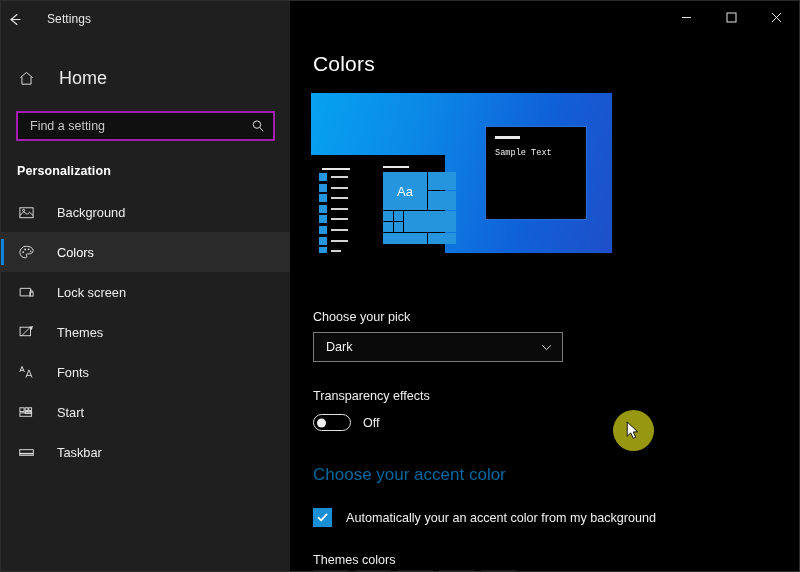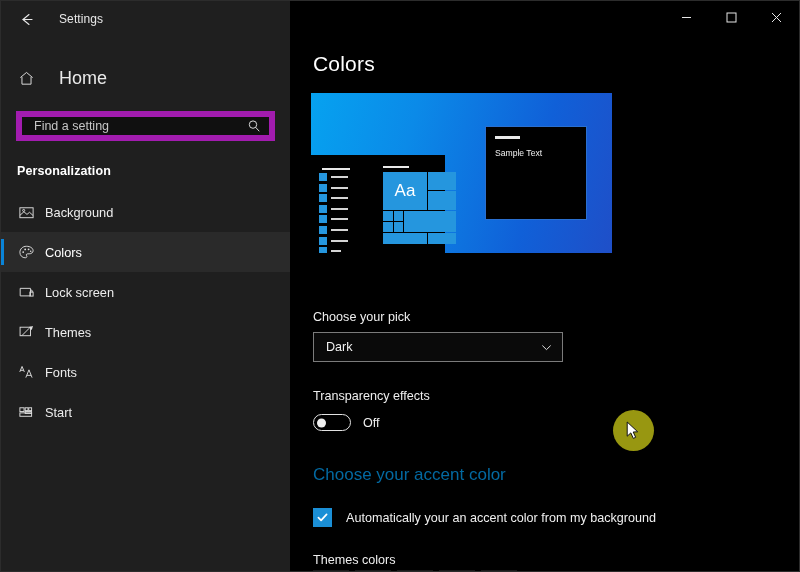--- a/index.html
+++ b/index.html
@@ -29,21 +29,21 @@
     height: 100%;
     background: #1f1f1f;
     flex: 0 0 289px;
     position: relative;
   }
 
   .titlebar-left {
     height: 36px;
     display: flex;
     align-items: center;
-    padding-left: 12px;
+    padding-left: 0;
     gap: 20px;
   }
 
   .back-btn {
     width: 26px;
     height: 26px;
     display: flex;
     align-items: center;
     justify-content: center;
     color: #e8e8e8;
@@ -64,21 +64,21 @@
     height: 40px;
     margin-top: 21px;
   }
   .home-icon { width: 18px; height: 18px; color: #e3e3e3; display:flex; align-items:center; justify-content:center; }
   .home-label { font-size: 18px; color: #eaeaea; }
 
   .search-wrap {
     margin: 13px 15px 0 15px;
     height: 30px;
     background: #101010;
-    border: 6px solid #a21caf;
+    border: 2px solid #a21caf;
     display: flex;
     align-items: center;
     padding: 0 8px 0 12px;
   }
   .search-input {
     flex: 1;
     background: transparent;
     border: none;
     outline: none;
     color: #d0d0d0;
@@ -96,21 +96,21 @@
     letter-spacing: .1px;
   }
 
   .nav { margin-top: 14px; }
 
   .nav-item {
     position: relative;
     height: 40px;
     display: flex;
     align-items: center;
-    gap: 10px;
+    gap: 22px;
     padding-left: 16px;
   }
   .nav-item.selected { background: #2a2a2a; }
   .nav-item.selected::before {
     content: "";
     position: absolute;
     left: 0; top: 7px;
     width: 3px; height: 26px;
     background: #0a84d8;
   }
@@ -191,41 +191,42 @@
   .rail-bar.short { width: 10px; }
 
   
   .tiles { position: absolute; left: 72px; top: 73px; width: 73px; }
   .tiles-tick { width: 26px; height: 2px; background: #e9e9e9; margin-bottom: 4px; }
   .tile { background: #2596de; position: absolute; }
   .tiles-area { position: relative; width: 73px; height: 80px; }
   .tile-aa {
     left: 0; top: 0; width: 44px; height: 38px;
     display: flex; align-items: center; justify-content: center;
-    color: #ffffff; font-size: 17px;
+    color: #ffffff; font-size: 13px;
   }
   .tile-r1 { left: 45px; top: 0; width: 28px; height: 18px; }
   .tile-r2 { left: 45px; top: 19px; width: 28px; height: 19px; }
   .tile-s1 { left: 0;  top: 39px; width: 10px; height: 10px; }
   .tile-s2 { left: 11px; top: 39px; width: 9px; height: 10px; }
   .tile-s3 { left: 0;  top: 50px; width: 10px; height: 10px; }
   .tile-s4 { left: 11px; top: 50px; width: 9px; height: 10px; }
   .tile-w1 { left: 21px; top: 39px; width: 52px; height: 21px; }
   .tile-b1 { left: 0;  top: 61px; width: 44px; height: 11px; }
   .tile-b2 { left: 45px; top: 61px; width: 28px; height: 11px; }
 
   
   .sample-win {
     position: absolute;
     left: 174px;
     top: 33px;
     width: 102px;
     height: 94px;
     background: #000000;
     border: 1px solid #2a6fd0;
+    font-family: Liberation Mono, monospace;
   }
   .sample-tick { width: 25px; height: 2.5px; background: #e9e9e9; margin: 9px 0 0 9px; }
   .sample-text { margin: 9px 0 0 9px; font-size: 8.6px; color: #f2f2f2; }
 
   
   .label-choose-color {
     position: absolute; left: 23px; top: 309px;
     font-size: 12.6px; color: #eeeeee;
   }
 
@@ -413,20 +414,29 @@
             <rect x="2" y="4" width="4.4" height="4"></rect>
             <rect x="7.6" y="4" width="3" height="3"></rect>
             <rect x="11.4" y="4" width="3" height="3"></rect>
             <rect x="7.6" y="8" width="6.8" height="2"></rect>
             <rect x="2" y="9.4" width="12.4" height="3.6"></rect>
           </svg>
         </span>
         <span class="nav-label">Start</span>
       </div>
 
+      <div class="nav-item">
+        <span class="nav-icon">
+          <svg width="17" height="17" viewBox="0 0 18 18" fill="none" stroke="currentColor" stroke-width="1">
+            <rect x="1.8" y="6" width="14.4" height="6"></rect>
+            <path d="M1.8 10.2 H16.2" stroke-width="1.6"></path>
+          </svg>
+        </span>
+        <span class="nav-label">Taskbar</span>
+      </div>
 
     </nav>
   </div>
 
   <div class="main">
 
     <div class="titlebar-right">
       <div class="win-btn">
         <svg width="11" height="11" viewBox="0 0 11 11" stroke="currentColor" stroke-width="1">
             <path d="M1 5.5 H10"></path>

